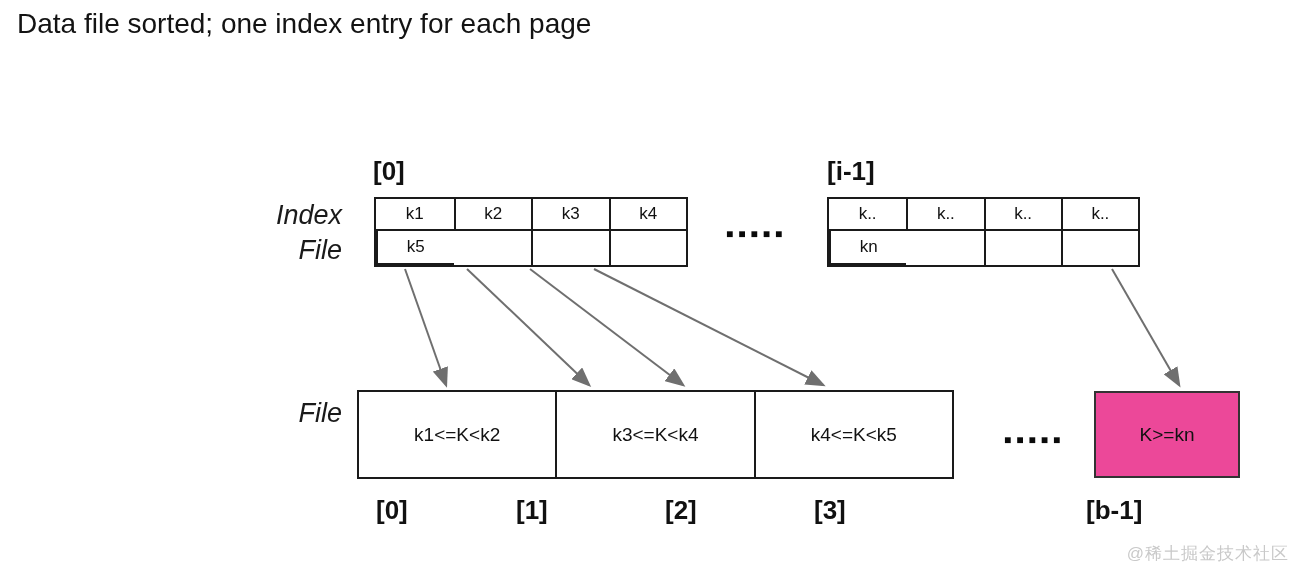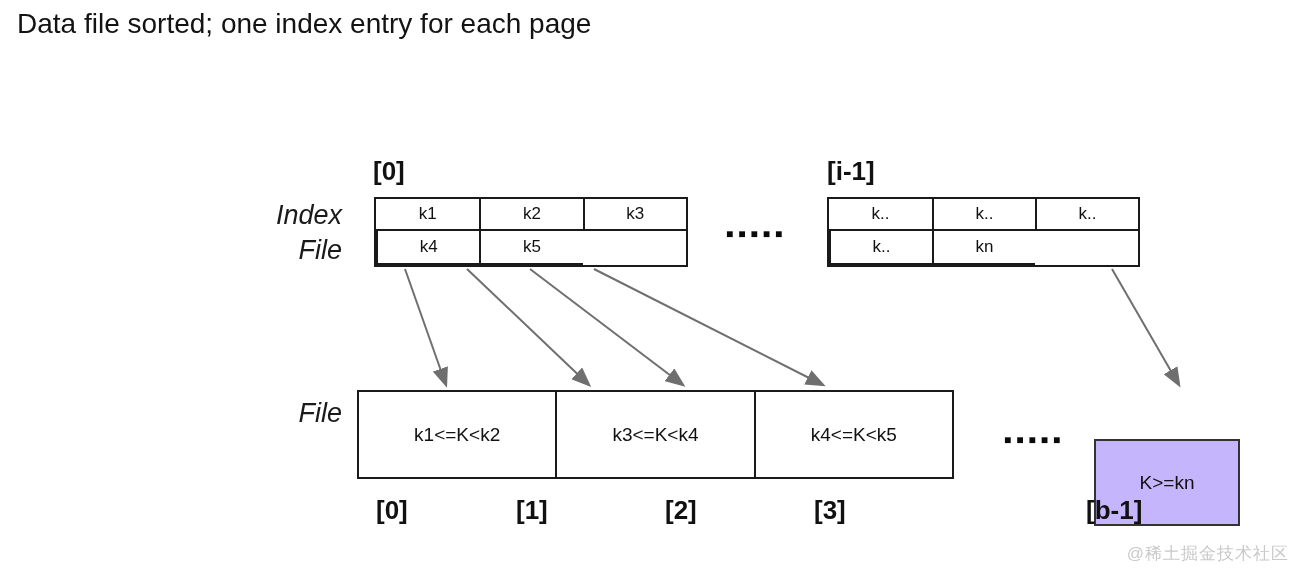--- a/index.html
+++ b/index.html
@@ -22,21 +22,21 @@
 
   
   .pos-label {
     position: absolute; font-size: 26px; font-weight: 700; color: #111;
     white-space: nowrap;
   }
 
   
   .itable {
     position: absolute; border: 2px solid #1a1a1a; background: #fff;
-    display: grid; grid-template-columns: repeat(3, 1fr);
+    display: grid; grid-template-columns: repeat(4, 1fr);
     grid-template-rows: 32px 34px;
   }
   .itable .cell {
     border-left: 2px solid #1a1a1a;
     display: flex; align-items: center; justify-content: center;
     font-size: 17px; color: #111;
   }
   .itable .cell:nth-child(5n+1) { border-left: none; }
   .itable .cell.keyrow { border-bottom: 2px solid #1a1a1a; }
   #index-table-1 { left: 374px; top: 197px; width: 314px; height: 70px; }
@@ -49,23 +49,23 @@
   }
   .dtable .dcell {
     flex: 1; border-left: 2px solid #1a1a1a;
     display: flex; align-items: center; justify-content: center;
     font-size: 19px; color: #111;
   }
   .dtable .dcell:first-child { border-left: none; }
 
   .kn-box {
     position: absolute; left: 1094px; top: 391px; width: 146px; height: 87px;
-    border: 2px solid #333; background: #c4b5fd;
+    border: 2px solid #333; background: #ec4899;
     display: flex; align-items: center; justify-content: center;
-    font-size: 19px; color: #111; margin-top: 48px;
+    font-size: 19px; color: #111;
   }
 
   
   .dots {
     position: absolute; font-size: 12px; letter-spacing: 5px; color: #0a0a0a;
     line-height: 12px; white-space: nowrap;
   }
   #dots-index { left: 726px; top: 228px; }
   #dots-data  { left: 1004px; top: 434px; }
 

